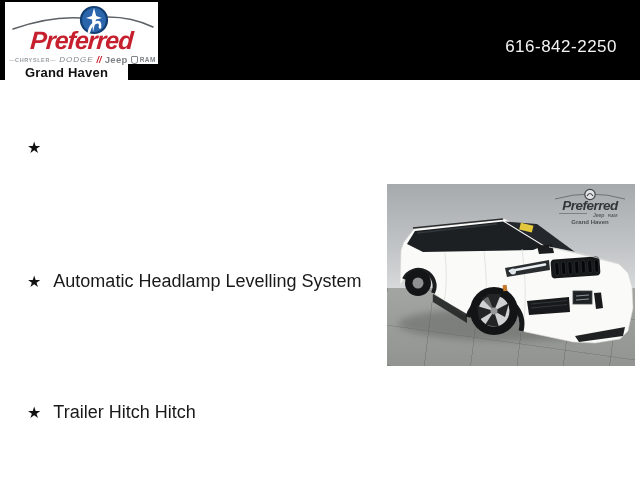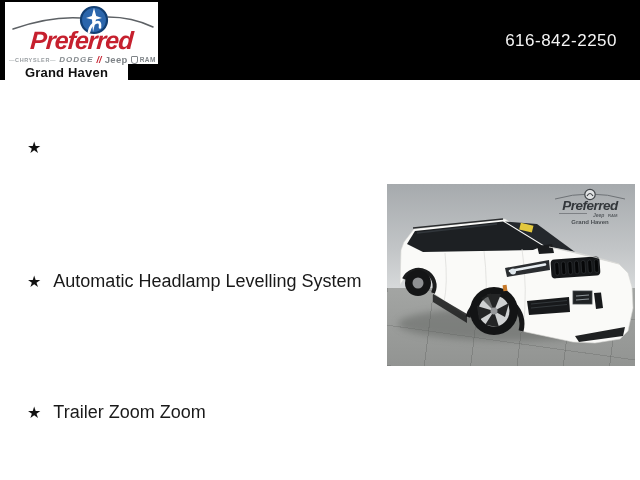--- a/index.html
+++ b/index.html
@@ -2,35 +2,35 @@
 <html><head>
 <meta charset="utf-8">
 <style>
   * { margin:0; padding:0; box-sizing:border-box; }
   html,body { width:640px; height:480px; }
   body { font-family:"Liberation Sans", sans-serif; background:#ffffff; }
   .page { position:relative; width:640px; height:480px; background:#ffffff; overflow:hidden; }
 
   
   .header { position:absolute; left:0; top:0; width:640px; height:80px; background:#000000; }
-  .phone { position:absolute; right:23px; top:31px; color:#f4f4f4; font-size:17px; letter-spacing:0.5px; }
+  .phone { position:absolute; right:23px; top:37px; color:#f4f4f4; font-size:17px; letter-spacing:0.5px; }
 
   
   .logo { position:absolute; left:5px; top:2px; width:153px; height:78px; }
   .logo-main { position:absolute; left:0; top:0; width:153px; height:62px; background:#ffffff; }
   .logo-tab  { position:absolute; left:0; top:62px; width:123px; height:16px; background:#ffffff; }
   .logo-art  { position:absolute; left:0; top:0; width:153px; height:62px; }
   .logo-name { position:absolute; left:0; top:26px; width:153px; text-align:center;
                color:#c6202e; font-size:25px; font-weight:bold; font-style:italic;
                transform:skewX(-4deg); letter-spacing:-1px; line-height:1; }
   .logo-brands { position:absolute; left:4px; top:52px; width:147px; height:11px;
                  display:flex; align-items:center; justify-content:space-between; }
   .b-chrysler { font-size:5.5px; color:#989da1; letter-spacing:0.6px; font-weight:bold; white-space:nowrap; }
   .b-chrysler::before, .b-chrysler::after { content:"—"; color:#b7bbbe; }
-  .b-dodge { font-size:8px; color:#83888c; font-weight:bold; font-style:italic; letter-spacing:1px; }
+  .b-dodge { font-size:8px; color:#83888c; font-weight:normal; font-style:italic; letter-spacing:1px; }
   .b-slash { color:#c6202e; font-weight:bold; font-style:italic; font-size:9px; }
   .b-jeep { font-size:9.5px; color:#7f8488; font-weight:bold; letter-spacing:0.3px; }
   .b-ram { display:flex; align-items:center; gap:2px; }
   .b-ram-shield { width:7px; height:8px; border:1.3px solid #7f8488; border-radius:1px 1px 3px 3px; }
   .b-ram-txt { font-size:6.5px; color:#7f8488; font-weight:bold; letter-spacing:0.5px; }
   .logo-location { position:absolute; left:0; top:63px; width:123px; text-align:center;
                    color:#101010; font-size:13px; font-weight:bold; letter-spacing:0.2px; }
 
   
   .feature { position:absolute; left:27px; display:flex; align-items:center; gap:12px;
@@ -90,21 +90,21 @@
 
   <div class="feature f1">
     <span class="star">★</span>
   </div>
   <div class="feature f2">
     <span class="star">★</span>
     <span>Automatic Headlamp Levelling System</span>
   </div>
   <div class="feature f3">
     <span class="star">★</span>
-    <span>Trailer Zoom Zoom</span>
+    <span>Trailer Hitch Hitch</span>
   </div>
 
   <div class="photo">
     <div class="wall"></div>
     <div class="floor"></div>
 
     <svg class="scene" viewBox="0 0 248 182">
       <defs>
         <filter id="soft" x="-40%" y="-40%" width="180%" height="180%">
           <feGaussianBlur stdDeviation="3.5"></feGaussianBlur>

